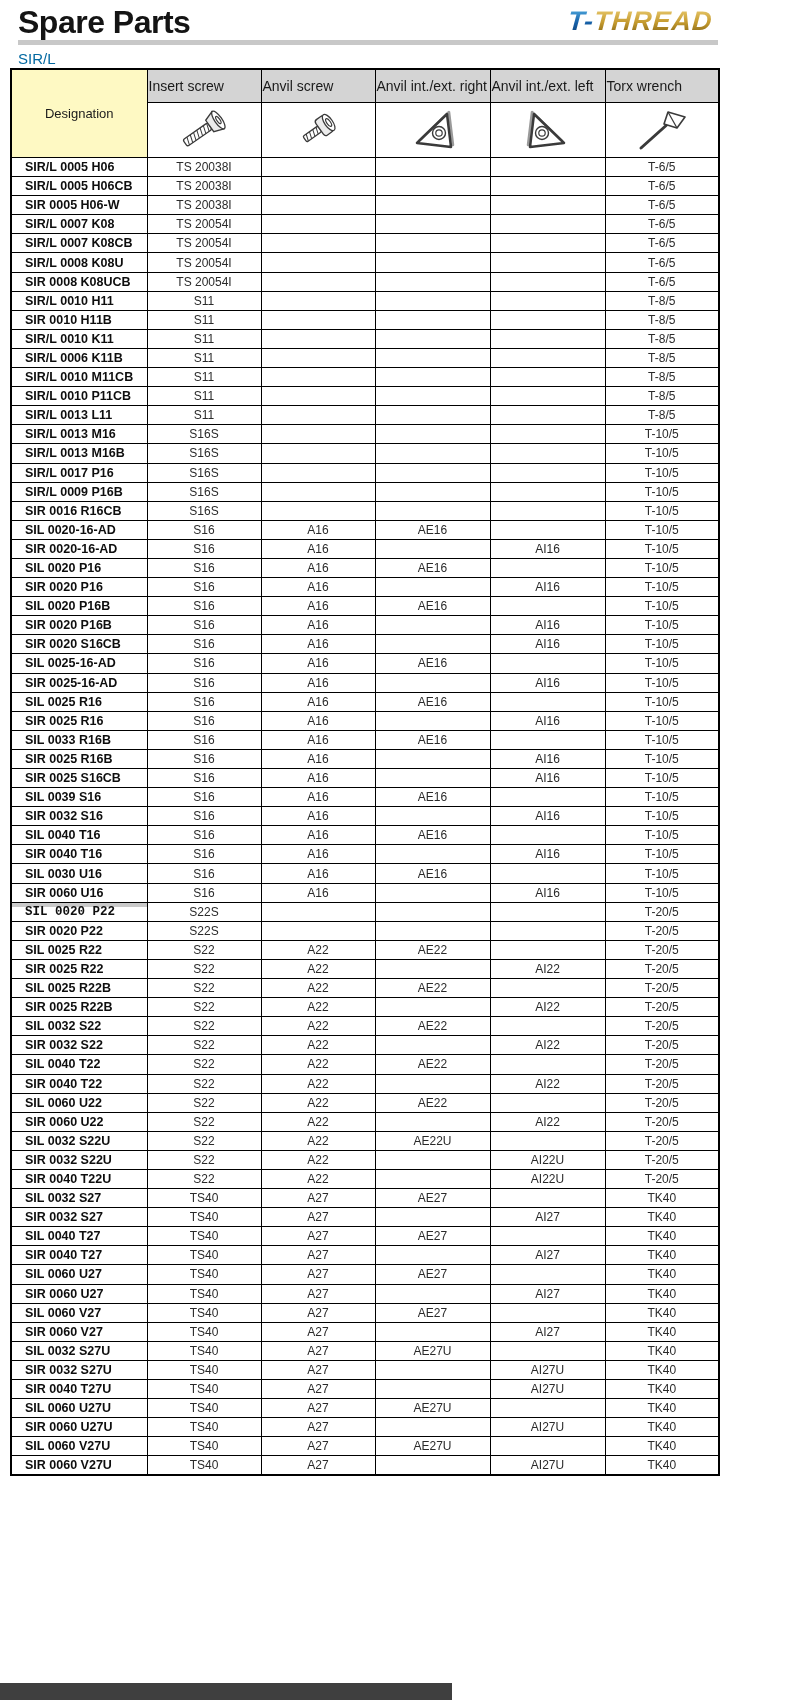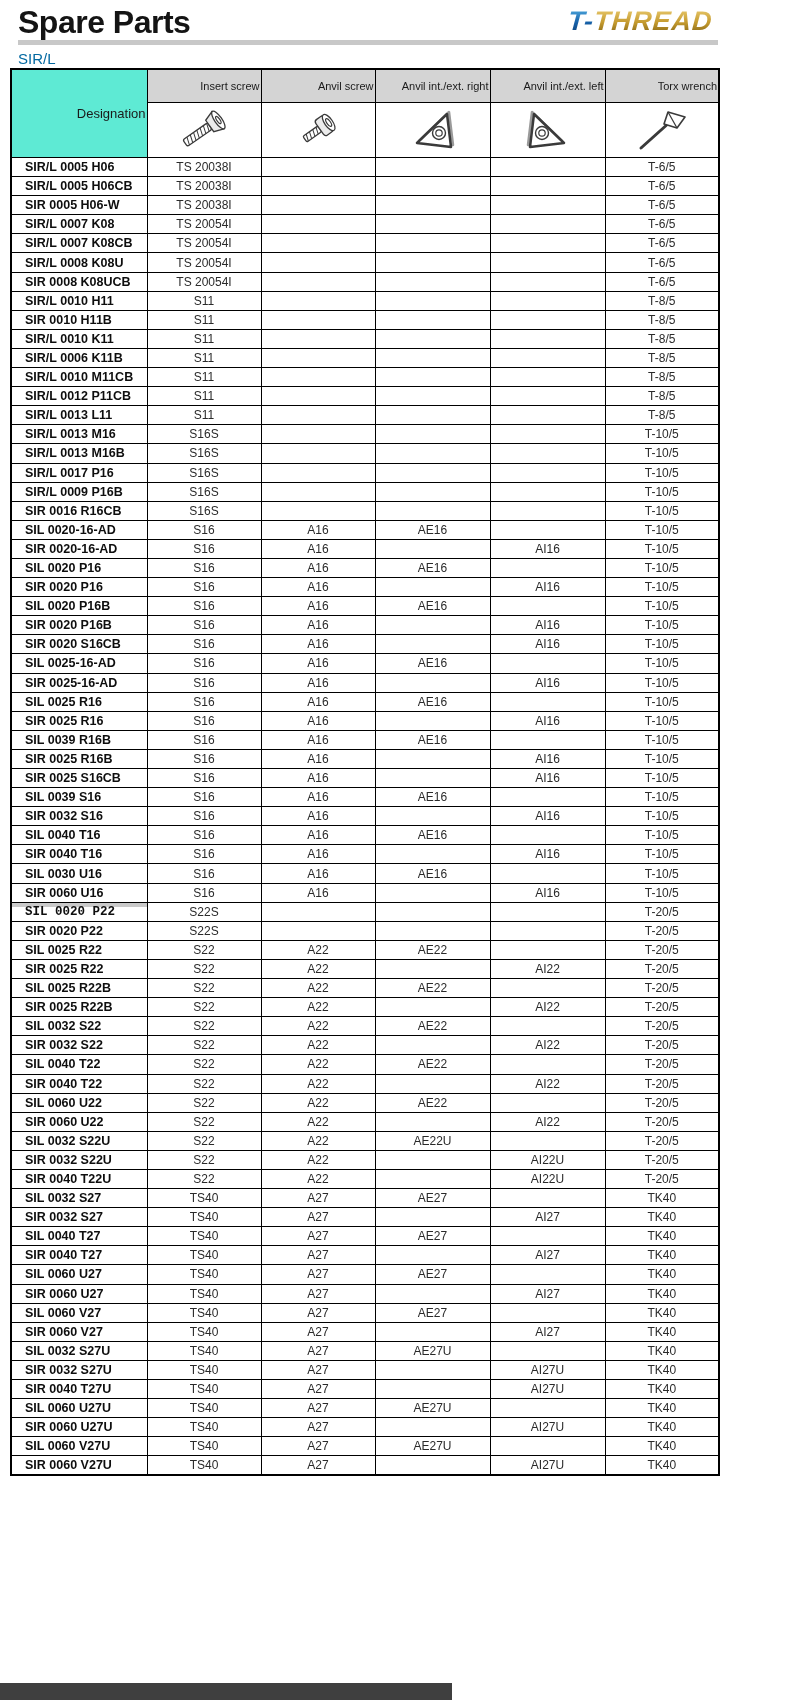--- a/index.html
+++ b/index.html
@@ -48,26 +48,26 @@
   .parts-table {
     position:absolute; left:10px; top:68px; width:708px;
     border-collapse:collapse; table-layout:fixed;
     border:2px solid #000;
   }
   .parts-table th, .parts-table td {
     border:1px solid #000;
     overflow:hidden; white-space:nowrap;
   }
   .th-designation {
-    background:#5eead4; font-weight:normal;
-    font-size:13px; color:#1a1a1a; text-align:right;
+    background:#fef9c3; font-weight:normal;
+    font-size:13px; color:#1a1a1a; text-align:center;
   }
   .th-label {
     background:#d4d4d4; font-weight:normal;
-    font-size:11px; color:#1a1a1a; height:30px; text-align:right;
+    font-size:14px; color:#1a1a1a; height:30px; text-align:left;
   }
   .th-icon { height:52px; background:#fff; text-align:center; vertical-align:middle; }
   .th-icon svg { display:inline-block; vertical-align:middle; }
 
   .parts-table tbody td {
     height:18.1px; font-size:12px; color:#2a2a2a;
     text-align:center; padding:0; line-height:18px;
   }
   .parts-table tbody td.col-designation {
     text-align:left; padding-left:13px;
@@ -256,21 +256,21 @@
       </tr>
       <tr>
         <td class="col-designation">SIR/L 0010 M11CB</td>
         <td class="col-insert">S11</td>
         <td class="col-anvil-screw"></td>
         <td class="col-anvil-right"></td>
         <td class="col-anvil-left"></td>
         <td class="col-torx">T-8/5</td>
       </tr>
       <tr>
-        <td class="col-designation">SIR/L 0012 P11CB</td>
+        <td class="col-designation">SIR/L 0010 P11CB</td>
         <td class="col-insert">S11</td>
         <td class="col-anvil-screw"></td>
         <td class="col-anvil-right"></td>
         <td class="col-anvil-left"></td>
         <td class="col-torx">T-8/5</td>
       </tr>
       <tr>
         <td class="col-designation">SIR/L 0013 L11</td>
         <td class="col-insert">S11</td>
         <td class="col-anvil-screw"></td>
@@ -400,21 +400,21 @@
       </tr>
       <tr>
         <td class="col-designation">SIR 0025 R16</td>
         <td class="col-insert">S16</td>
         <td class="col-anvil-screw">A16</td>
         <td class="col-anvil-right"></td>
         <td class="col-anvil-left">AI16</td>
         <td class="col-torx">T-10/5</td>
       </tr>
       <tr>
-        <td class="col-designation">SIL 0039 R16B</td>
+        <td class="col-designation">SIL 0033 R16B</td>
         <td class="col-insert">S16</td>
         <td class="col-anvil-screw">A16</td>
         <td class="col-anvil-right">AE16</td>
         <td class="col-anvil-left"></td>
         <td class="col-torx">T-10/5</td>
       </tr>
       <tr>
         <td class="col-designation">SIR 0025 R16B</td>
         <td class="col-insert">S16</td>
         <td class="col-anvil-screw">A16</td>

